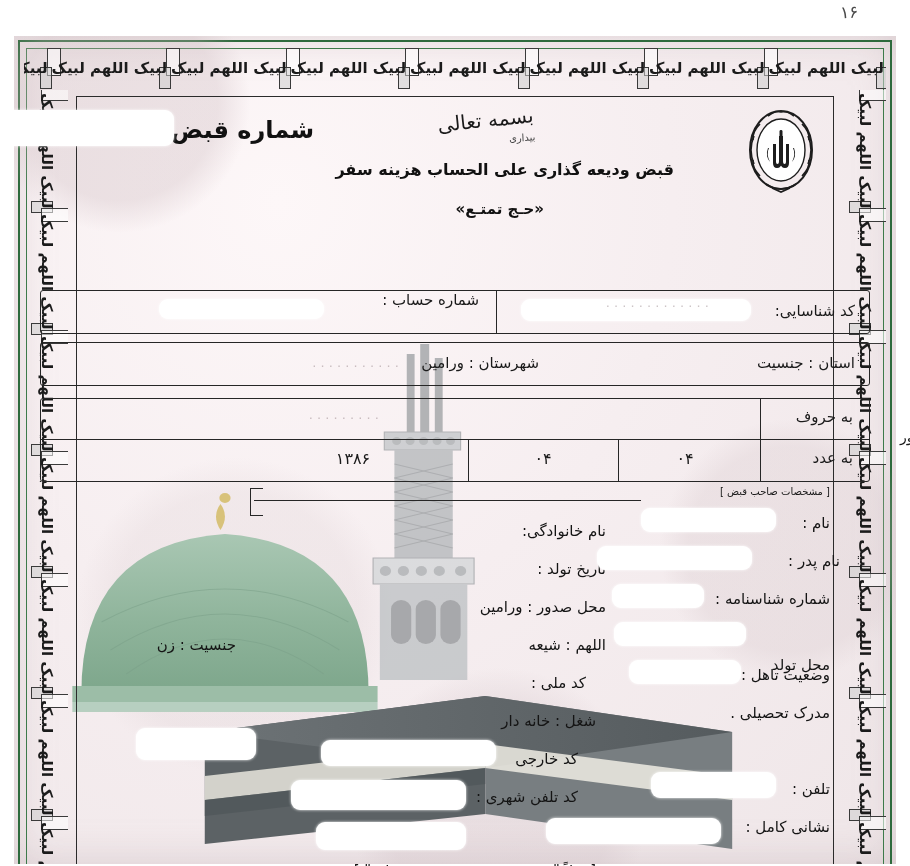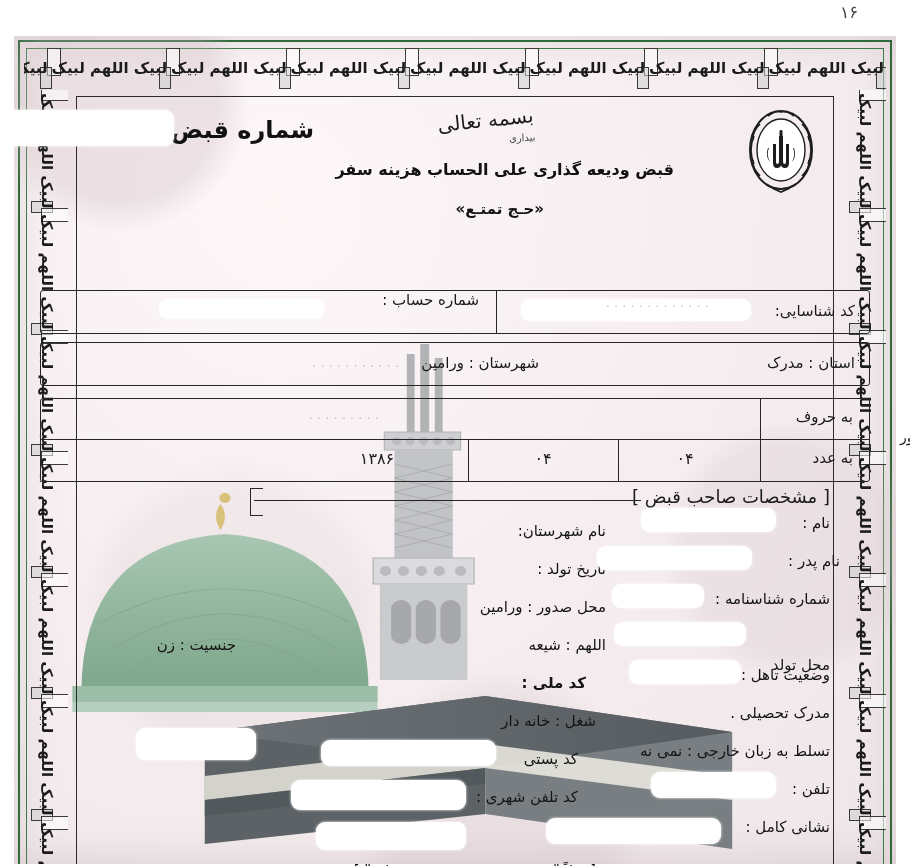--- a/index.html
+++ b/index.html
@@ -142,21 +142,21 @@
     border-right:1.4px solid #262626;right:372px;}
 
   .row2{right:26px;top:306px;left:26px;height:42px;}
 
   .row3{right:26px;top:362px;left:26px;height:82px;}
   .row3 .vline{position:absolute;top:0;bottom:0;border-right:1.4px solid #262626;}
   .row3 .hline{position:absolute;left:0;border-top:1.4px solid #262626;}
 
   
   .sect{
-    position:absolute;right:66px;top:450px;font-size:18px;color:#1a1a1a;
+    position:absolute;right:66px;top:450px;font-size:10px;color:#1a1a1a;
     z-index:5;white-space:nowrap;
   }
   .sect-rule{
     position:absolute;top:464px;right:255px;left:240px;
     border-top:1.4px solid #262626;z-index:5;
   }
   .sect-bracket{
     position:absolute;top:452px;left:236px;width:12px;height:26px;
     border:1.4px solid #262626;border-right:none;z-index:5;
   }
@@ -361,21 +361,21 @@
     <div class="box-lbl" style="right:14px;top:11px;">کد شناسایی:</div>
     <div class="redaction" style="right:118px;top:8px;width:230px;height:22px;"></div>
     <div class="box-lbl" style="right:390px;top:0;">شماره حساب :</div>
     <div class="redaction" style="right:545px;top:8px;width:165px;height:20px;"></div>
     <div class="ghost" style="right:160px;top:4px;">. . . . . . . . . . . . .</div>
   </div>
 
   <div class="box row2">
     <div class="box-lbl" style="right:14px;top:11px;">
       <span>استان :</span>
-      <span class="fld-val">مدرک</span>
+      <span class="fld-val">جنسیت</span>
     </div>
     <div class="box-lbl" style="right:330px;top:11px;">
       <span>شهرستان :</span>
       <span class="fld-val">ورامین</span>
     </div>
     <div class="ghost" style="right:470px;top:12px;">. . . . . . . . . . .</div>
   </div>
 
   <div class="box row3">
 
@@ -386,21 +386,21 @@
     <div class="vline" style="right:250px;top:40px;"></div>
     <div class="vline" style="right:400px;top:40px;"></div>
 
     <div class="box-lbl" style="right:16px;top:9px;">به حروف</div>
     <div class="box-lbl" style="right:16px;top:50px;">به عدد</div>
     <div class="box-lbl" style="right:-96px;top:30px;font-size:14px;">تاریخ صدور</div>
 
 
     <div class="num-cell" style="right:124px;top:50px;width:120px;">۰۴</div>
     <div class="num-cell" style="right:256px;top:50px;width:140px;">۰۴</div>
-    <div class="num-cell" style="right:392px;top:50px;width:200px;">۱۳۸۶</div>
+    <div class="num-cell" style="right:416px;top:50px;width:200px;">۱۳۸۶</div>
 
     <div class="ghost" style="right:490px;top:8px;">. . . . . . . . .</div>
   </div>
 
   <div class="sect">[ مشخصات صاحب قبض ]</div>
   <div class="sect-rule"></div>
   <div class="sect-bracket"></div>
 
   <div class="fld" style="right:66px;top:478px;">
     <span>نام :</span>
@@ -424,64 +424,60 @@
 
   <div class="fld" style="right:66px;top:630px;">
     <span>وضعیت تاهل :</span>
   </div>
   <div class="redaction" style="right:155px;top:624px;width:112px;height:24px;z-index:6;"></div>
 
   <div class="fld" style="right:66px;top:668px;">
     <span>مدرک تحصیلی .</span>
   </div>
 
-  <div class="fld" style="right:66px;top:706px;">
-    <span>تسلط به زبان خارجی :</span>
-    <span class="fld-val">نمی نه</span>
-  </div>
 
   <div class="fld" style="right:66px;top:744px;">
     <span>تلفن :</span>
   </div>
   <div class="redaction" style="right:120px;top:736px;width:125px;height:26px;z-index:6;"></div>
 
   <div class="fld" style="right:66px;top:782px;">
     <span>نشانی کامل :</span>
   </div>
   <div class="redaction" style="right:175px;top:782px;width:175px;height:26px;z-index:6;"></div>
 
   <div class="fld" style="right:290px;top:486px;">
-    <span>نام شهرستان:</span>
+    <span>نام خانوادگی:</span>
   </div>
 
   <div class="fld" style="right:290px;top:524px;">
     <span>تاریخ تولد :</span>
   </div>
 
   <div class="fld" style="right:290px;top:562px;">
     <span>محل صدور :</span>
     <span class="fld-val">ورامین</span>
   </div>
 
   <div class="fld" style="right:290px;top:600px;">
     <span>اللهم :</span>
     <span class="fld-val">شیعه</span>
   </div>
 
-  <div class="fld" style="right:310px;top:638px;font-weight:bold;">
+  <div class="fld" style="right:310px;top:638px;">
     <span>کد ملی :</span>
   </div>
 
   <div class="fld" style="right:300px;top:676px;">
     <span>شغل :</span>
     <span class="fld-val">خانه دار</span>
   </div>
 
   <div class="fld" style="right:318px;top:714px;">
-    <span>کد پستی</span>
+    <span>کد خارجی</span>
   </div>
   <div class="redaction" style="right:400px;top:704px;width:175px;height:26px;z-index:6;"></div>
 
   <div class="fld" style="right:318px;top:752px;">
     <span>کد تلفن شهری :</span>
   </div>
   <div class="redaction" style="right:430px;top:744px;width:175px;height:30px;z-index:6;"></div>
 
   <div class="fld" style="right:660px;top:600px;">
     <span>جنسیت :</span>

